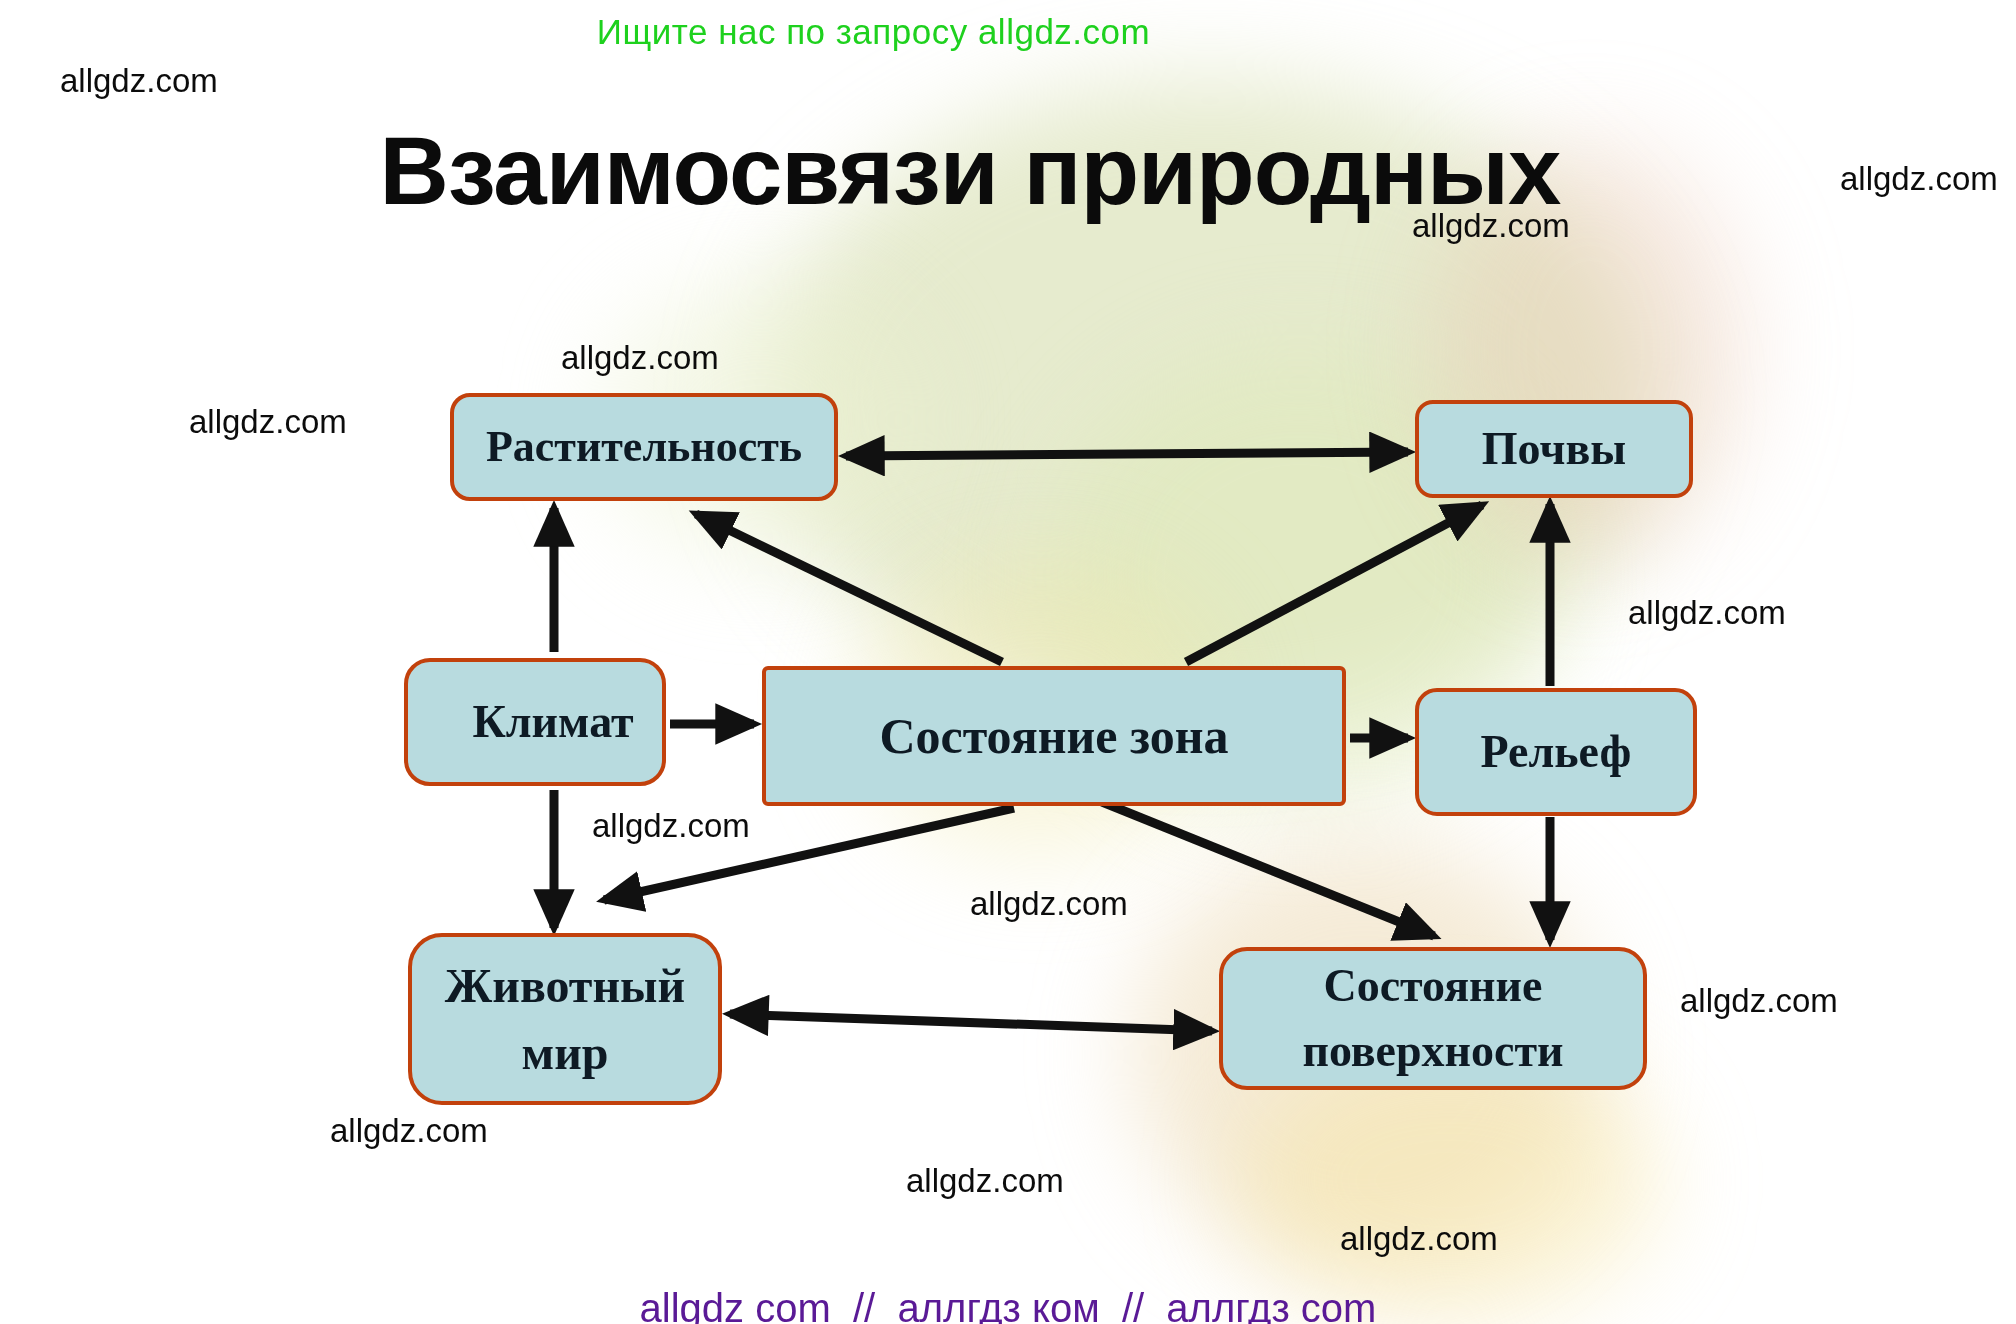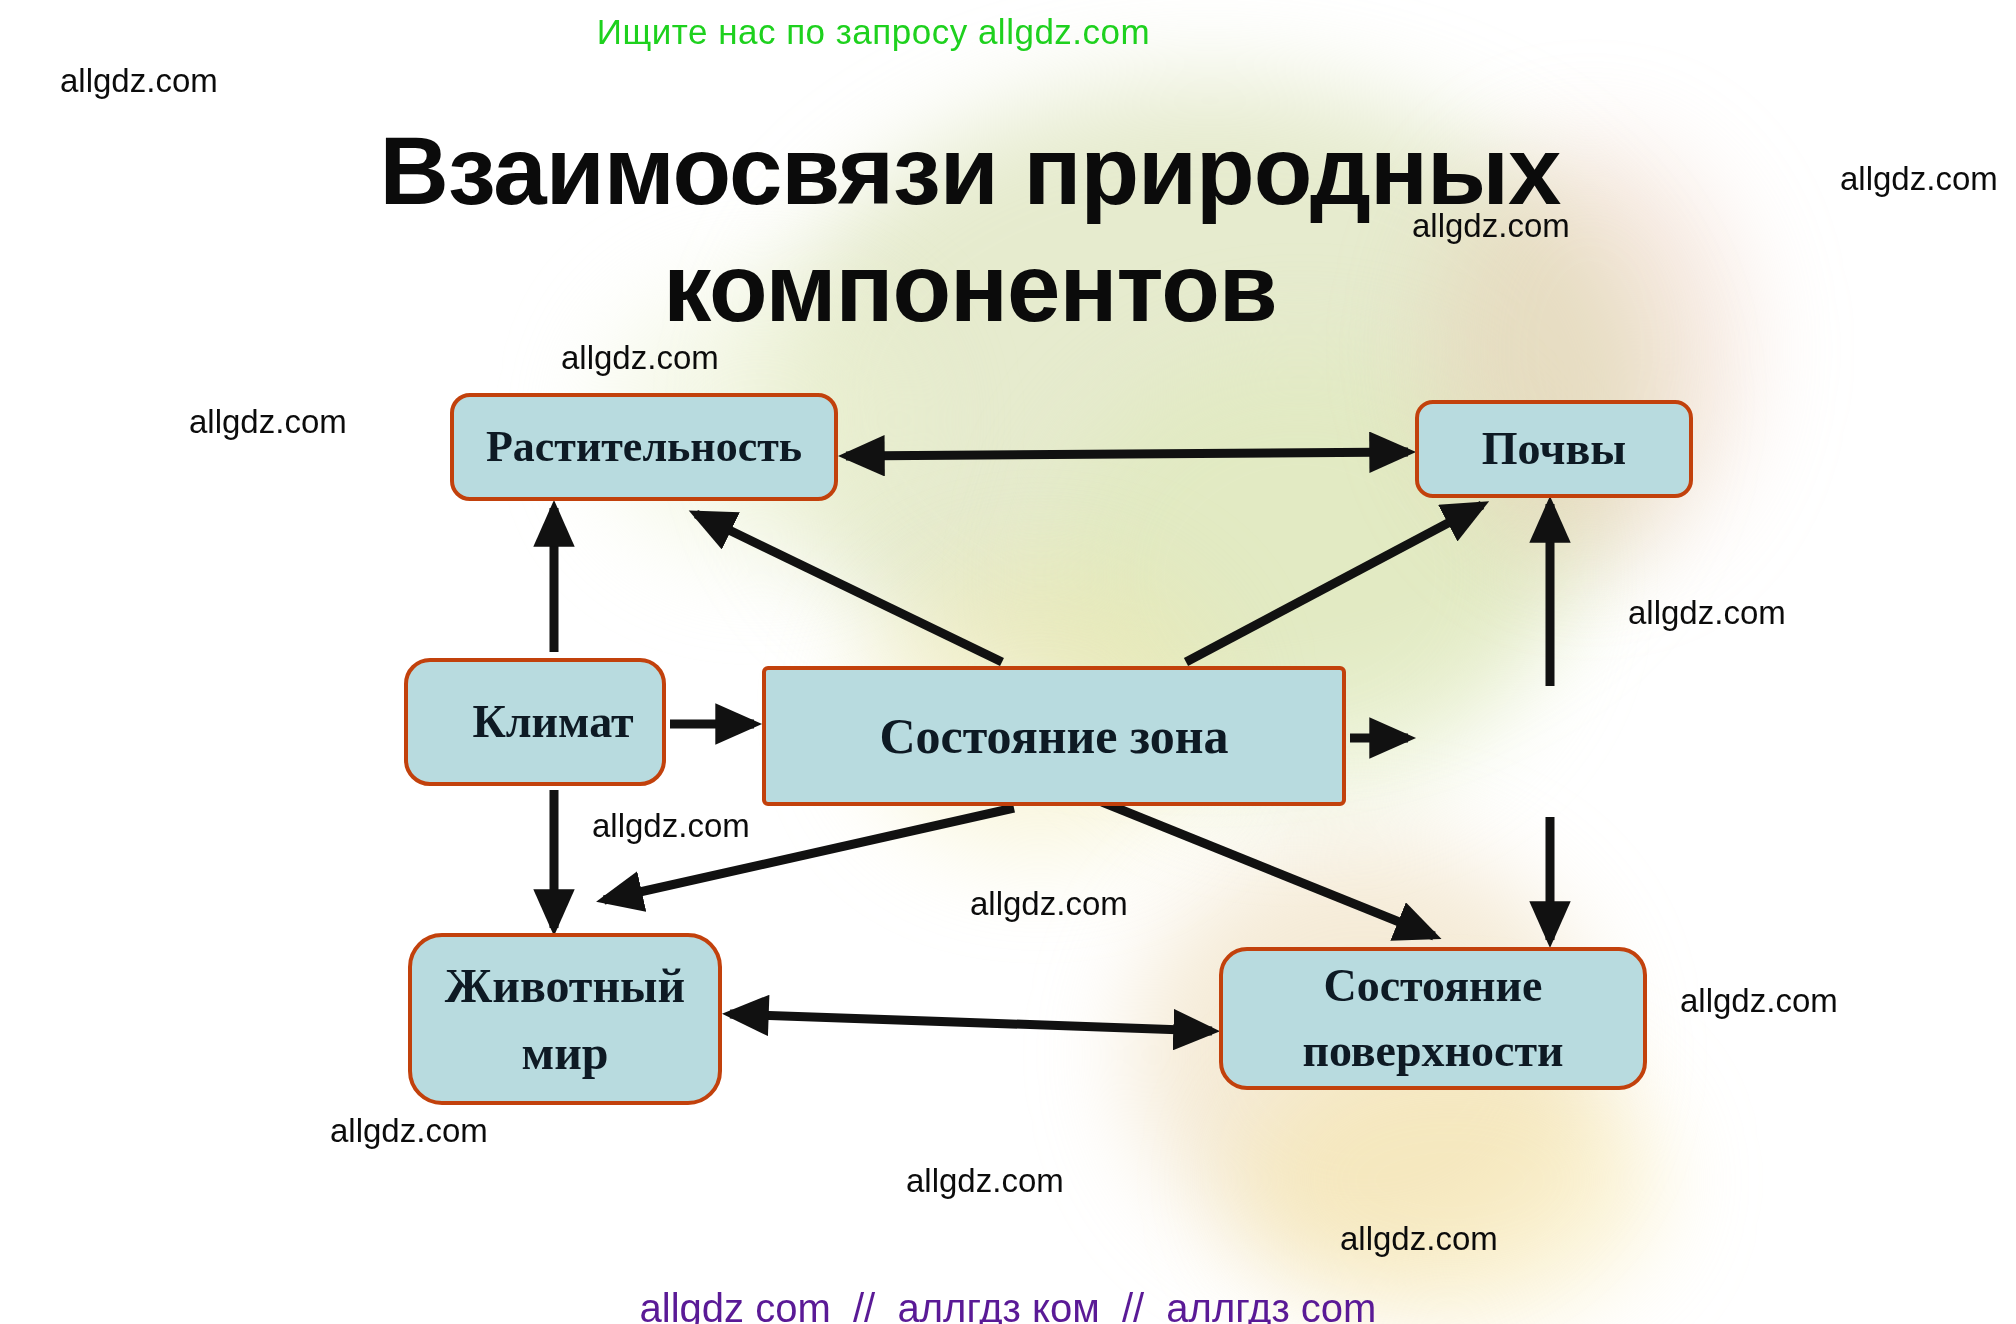--- a/index.html
+++ b/index.html
@@ -61,21 +61,20 @@
     <div class="blob b4"></div>
     <div class="blob b5"></div>
     <div class="blob b6"></div>
     <div class="blob b7"></div>
   </div>
 
   <div class="promo" style="color: rgb(30, 209, 30);">Ищите нас по запросу allgdz.com</div>
 
   <div class="title">
     <div>Взаимосвязи природных</div>
-    <div>компонентов</div>
   </div>
 
   <span class="wm" style="left:60px;top:62px">allgdz.com</span>
   <span class="wm" style="left:1840px;top:160px">allgdz.com</span>
   <span class="wm" style="left:1412px;top:207px">allgdz.com</span>
   <span class="wm" style="left:561px;top:339px">allgdz.com</span>
   <span class="wm" style="left:189px;top:403px">allgdz.com</span>
   <span class="wm" style="left:1628px;top:594px">allgdz.com</span>
   <span class="wm" style="left:592px;top:807px">allgdz.com</span>
   <span class="wm" style="left:970px;top:885px">allgdz.com</span>
@@ -106,18 +105,19 @@
         <line x1="1550" y1="686" x2="1550" y2="504" stroke="#111111" stroke-width="9" marker-end="url(#ah)"></line>
         <line x1="1550" y1="817" x2="1550" y2="940" stroke="#111111" stroke-width="9" marker-end="url(#ah)"></line>
         <line x1="730" y1="1014" x2="1212" y2="1031" stroke="#111111" stroke-width="9" marker-end="url(#ah)" marker-start="url(#ahs)"></line>
       </g>
   </svg>
 
   <div class="node n-vegetation">Растительность</div>
   <div class="node n-soils">Почвы</div>
   <div class="node n-climate">Климат</div>
   <div class="node n-zone">Состояние зона</div>
+  <div class="node n-relief">Рельеф</div>
   <div class="node n-fauna" style="padding:0 20px">Животный мир</div>
   <div class="node n-surface" style="padding:0 24px">Состояние поверхности</div>
 
   <div class="footer" style="color: rgb(90, 26, 150);">allgdz com  //  аллгдз ком  //  аллгдз com</div>
 
 </div>
 
 </body></html>

